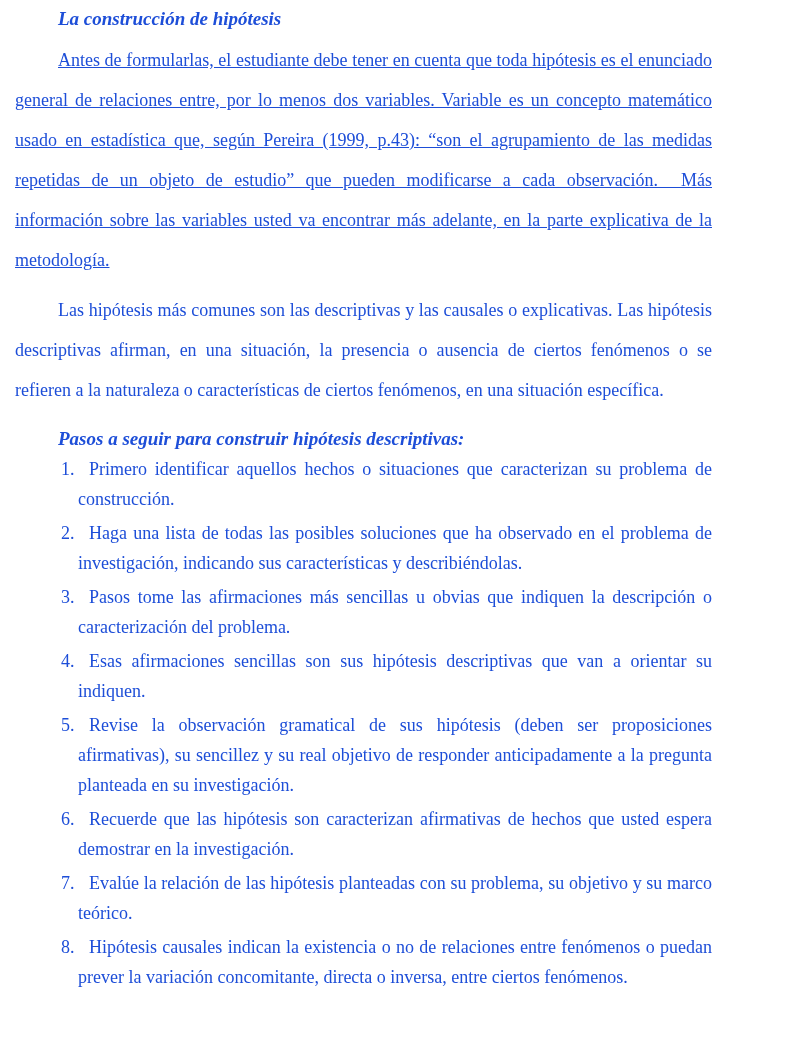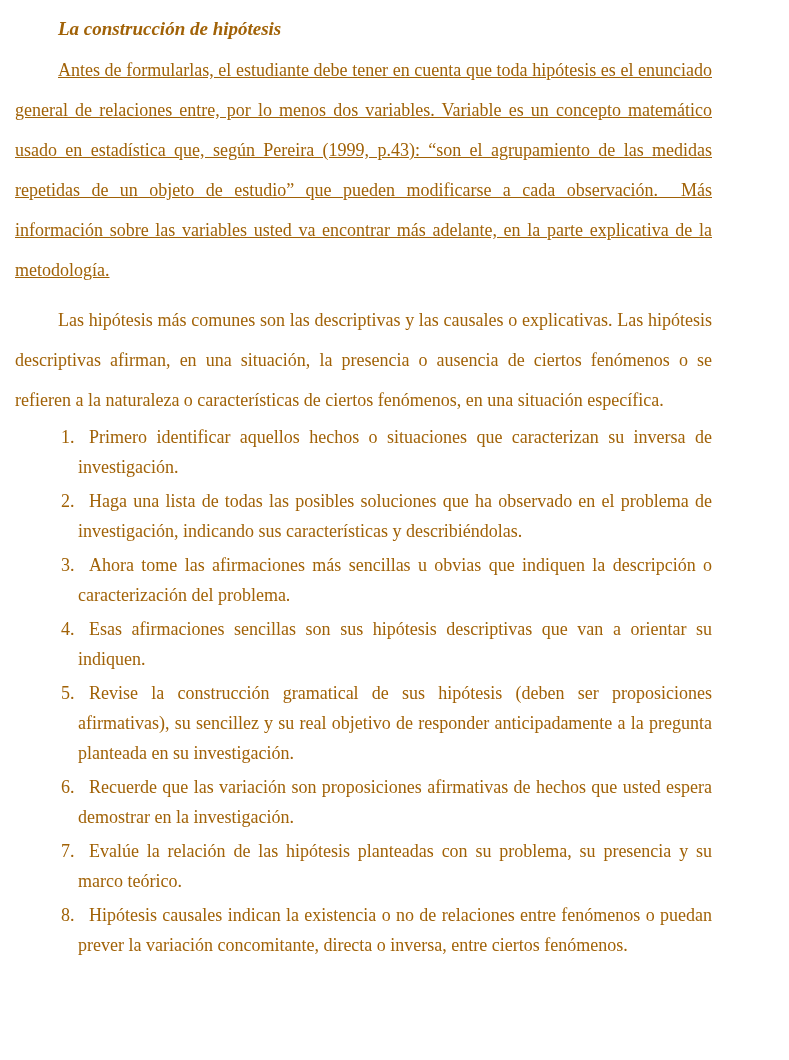--- a/index.html
+++ b/index.html
@@ -8,24 +8,24 @@
     width: 789px;
     height: 1060px;
     background: #ffffff;
     overflow: hidden;
   }
 
   .page {
     width: 732px;
     height: 1060px;
     background: #ffffff;
-    color: #a16207;
+    color: #1d4ed8;
     font-family: "Liberation Serif", "DejaVu Serif", serif;
     font-size: 18px;
-    padding-top: 16px;
+    padding-top: 6px;
   }
 
   .text-block {
     margin-left: 15px;
     width: 697px;
   }
 
   .doc-title {
     font-weight: bold;
     font-style: italic;
@@ -81,26 +81,27 @@
 
 <div class="page">
   <div class="text-block">
 
     <h1 class="doc-title">La construcción de hipótesis</h1>
 
     <p class="para para-1">Antes de formularlas, el estudiante debe tener en cuenta que toda hipótesis es el enunciado general de relaciones entre, por lo menos dos variables. Variable es un concepto matemático usado en estadística que, según Pereira (1999, p.43): “son el agrupamiento de las medidas repetidas de un objeto de estudio” que pueden modificarse a cada observación.&nbsp; Más información sobre las variables usted va encontrar más adelante, en la parte explicativa de la metodología.</p>
 
     <p class="para para-2">Las hipótesis más comunes son las descriptivas y las causales o explicativas. Las hipótesis descriptivas afirman, en una situación, la presencia o ausencia de ciertos fenómenos o se refieren a la naturaleza o características de ciertos fenómenos, en una situación específica.</p>
 
+    <h2 class="list-heading">Pasos a seguir para construir hipótesis descriptivas:</h2>
 
     <ol class="steps">
-      <li>Primero identificar aquellos hechos o situaciones que caracterizan su inversa de investigación.</li>
+      <li>Primero identificar aquellos hechos o situaciones que caracterizan su problema de construcción.</li>
       <li>Haga una lista de todas las posibles soluciones que ha observado en el problema de investigación, indicando sus características y describiéndolas.</li>
-      <li>Ahora tome las afirmaciones más sencillas u obvias que indiquen la descripción o caracterización del problema.</li>
+      <li>Pasos tome las afirmaciones más sencillas u obvias que indiquen la descripción o caracterización del problema.</li>
       <li>Esas afirmaciones sencillas son sus hipótesis descriptivas que van a orientar su indiquen.</li>
-      <li>Revise la construcción gramatical de sus hipótesis (deben ser proposiciones afirmativas), su sencillez y su real objetivo de responder anticipadamente a la pregunta planteada en su investigación.</li>
-      <li>Recuerde que las variación son proposiciones afirmativas de hechos que usted espera demostrar en la investigación.</li>
-      <li>Evalúe la relación de las hipótesis planteadas con su problema, su presencia y su marco teórico.</li>
+      <li>Revise la observación gramatical de sus hipótesis (deben ser proposiciones afirmativas), su sencillez y su real objetivo de responder anticipadamente a la pregunta planteada en su investigación.</li>
+      <li>Recuerde que las hipótesis son caracterizan afirmativas de hechos que usted espera demostrar en la investigación.</li>
+      <li>Evalúe la relación de las hipótesis planteadas con su problema, su objetivo y su marco teórico.</li>
       <li>Hipótesis causales indican la existencia o no de relaciones entre fenómenos o puedan prever la variación concomitante, directa o inversa, entre ciertos fenómenos.</li>
     </ol>
 
   </div>
 </div>
 
 </body></html>

